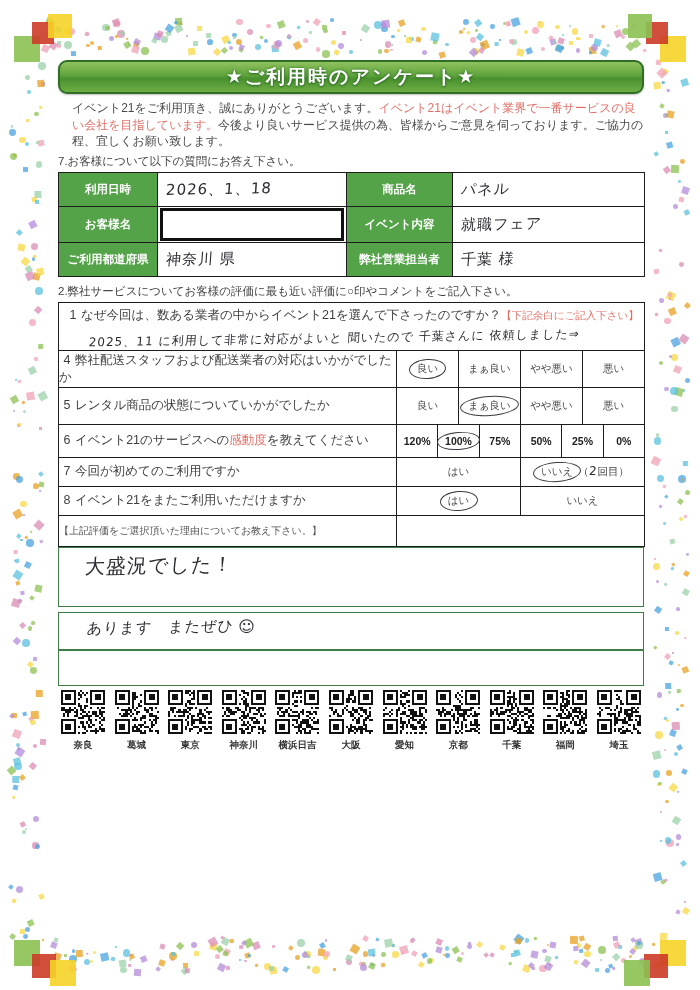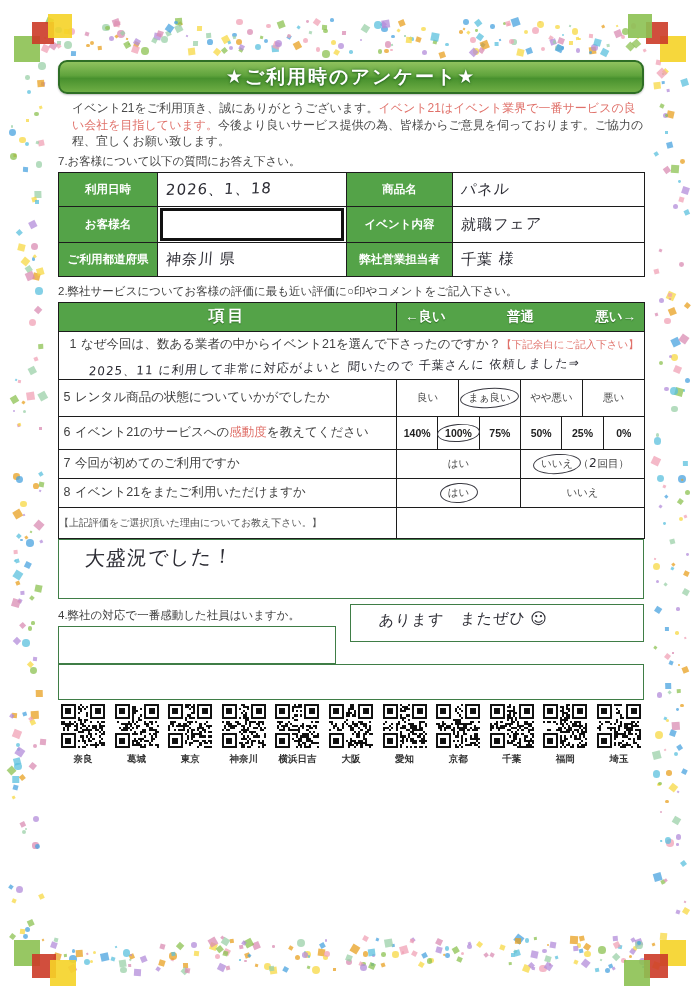--- a/index.html
+++ b/index.html
@@ -708,39 +708,48 @@
   </tbody>
     </table>
 
   <div class="sec-label" style="margin-top:7px">2.弊社サービスについてお客様の評価に最も近い評価に○印やコメントをご記入下さい。</div>
   <table id="t2">
     <colgroup>
         <col style="width:338px">
         <col style="width:248px">
       </colgroup>
     <tbody>
-        <tr>
-      <th style="font-size:16px;font-weight:bold;letter-spacing:3px;text-shadow:0 1px 1px #2e6e25;">項目</th>
-      <th>
-        <div style="display:flex;justify-content:space-between;padding:0 8px;font-size:13.5px;font-weight:bold;text-shadow:0 1px 1px #2e6e25;">
-          <span>←良い</span>
-          <span>普通</span>
-          <span>悪い→</span>
-        </div>
-      </th>
-    </tr>
     <tr class="dashed">
       <td colspan="2" style="border-top:1.4px solid #1c1c1c;">
         <div class="q">
           <span class="qnum">1</span><span>なぜ今回は、数ある業者の中からイベント21を選んで下さったのですか？</span><span class="note-red">【下記余白にご記入下さい】</span>
         </div>
         <div class="ansline">
           <span class="hand small">2025、11 に利用して非常に対応がよいと 聞いたので 千葉さんに 依頼しました⇒</span>
         </div>
       </td>
+    </tr>
+    <tr>
+      <td class="q" style="height:36px;"><span class="qnum">4</span><span>弊社配送スタッフおよび配送業者の対応はいかがでしたか</span></td>
+      <td style="height:36px;">
+            <div class="opts" style="height:36px;">
+        <div class="opt">
+                <span class="circled">良い</span>
+              </div>
+        <div class="opt">
+                <span>まぁ良い</span>
+              </div>
+        <div class="opt">
+                <span>やや悪い</span>
+              </div>
+        <div class="opt">
+                <span>悪い</span>
+              </div>
+      </div>
+          </td>
     </tr>
     <tr>
       <td class="q" style="height:36px;"><span class="qnum">5</span><span>レンタル商品の状態についていかがでしたか</span></td>
       <td style="height:36px;">
             <div class="opts" style="height:36px;">
         <div class="opt">
                 <span>良い</span>
               </div>
         <div class="opt">
                 <span class="circled">まぁ良い</span>
@@ -752,21 +761,21 @@
                 <span>悪い</span>
               </div>
       </div>
           </td>
     </tr>
     <tr>
       <td class="q" style="height:32px;"><span class="qnum">6</span><span>イベント21のサービスへの</span><span class="red">感動度</span><span>を教えてください</span></td>
       <td style="height:32px;">
             <div class="opts" style="height:32px;">
         <div class="opt">
-                <span class="pct">140%</span>
+                <span class="pct">120%</span>
               </div>
         <div class="opt">
                 <span class="pct circled">100%</span>
               </div>
         <div class="opt">
                 <span class="pct">75%</span>
               </div>
         <div class="opt">
                 <span class="pct">50%</span>
               </div>
@@ -810,24 +819,20 @@
       <td style="height:30px;"></td>
     </tr>
   </tbody>
     </table>
 
   <div class="freebox" style="height:50px;">
     <span class="hand" style="font-size:20px;margin-left:16px;">大盛況でした！</span>
   </div>
 
   <div class="two-col">
-    <div style="width:278px;">
-      <div class="sec-label">4.弊社の対応で一番感動した社員はいますか。</div>
-      <div class="freebox" style="height:28px;"></div>
-    </div>
     <div style="flex:1;">
       <div class="freebox" style="height:28px;">
         <span class="hand" style="font-size:15px;margin-left:18px;">あります　またぜひ</span>
         <span class="smiley">☺</span>
       </div>
     </div>
   </div>
 
   <div class="freebox" style="height:26px;"></div>
 

